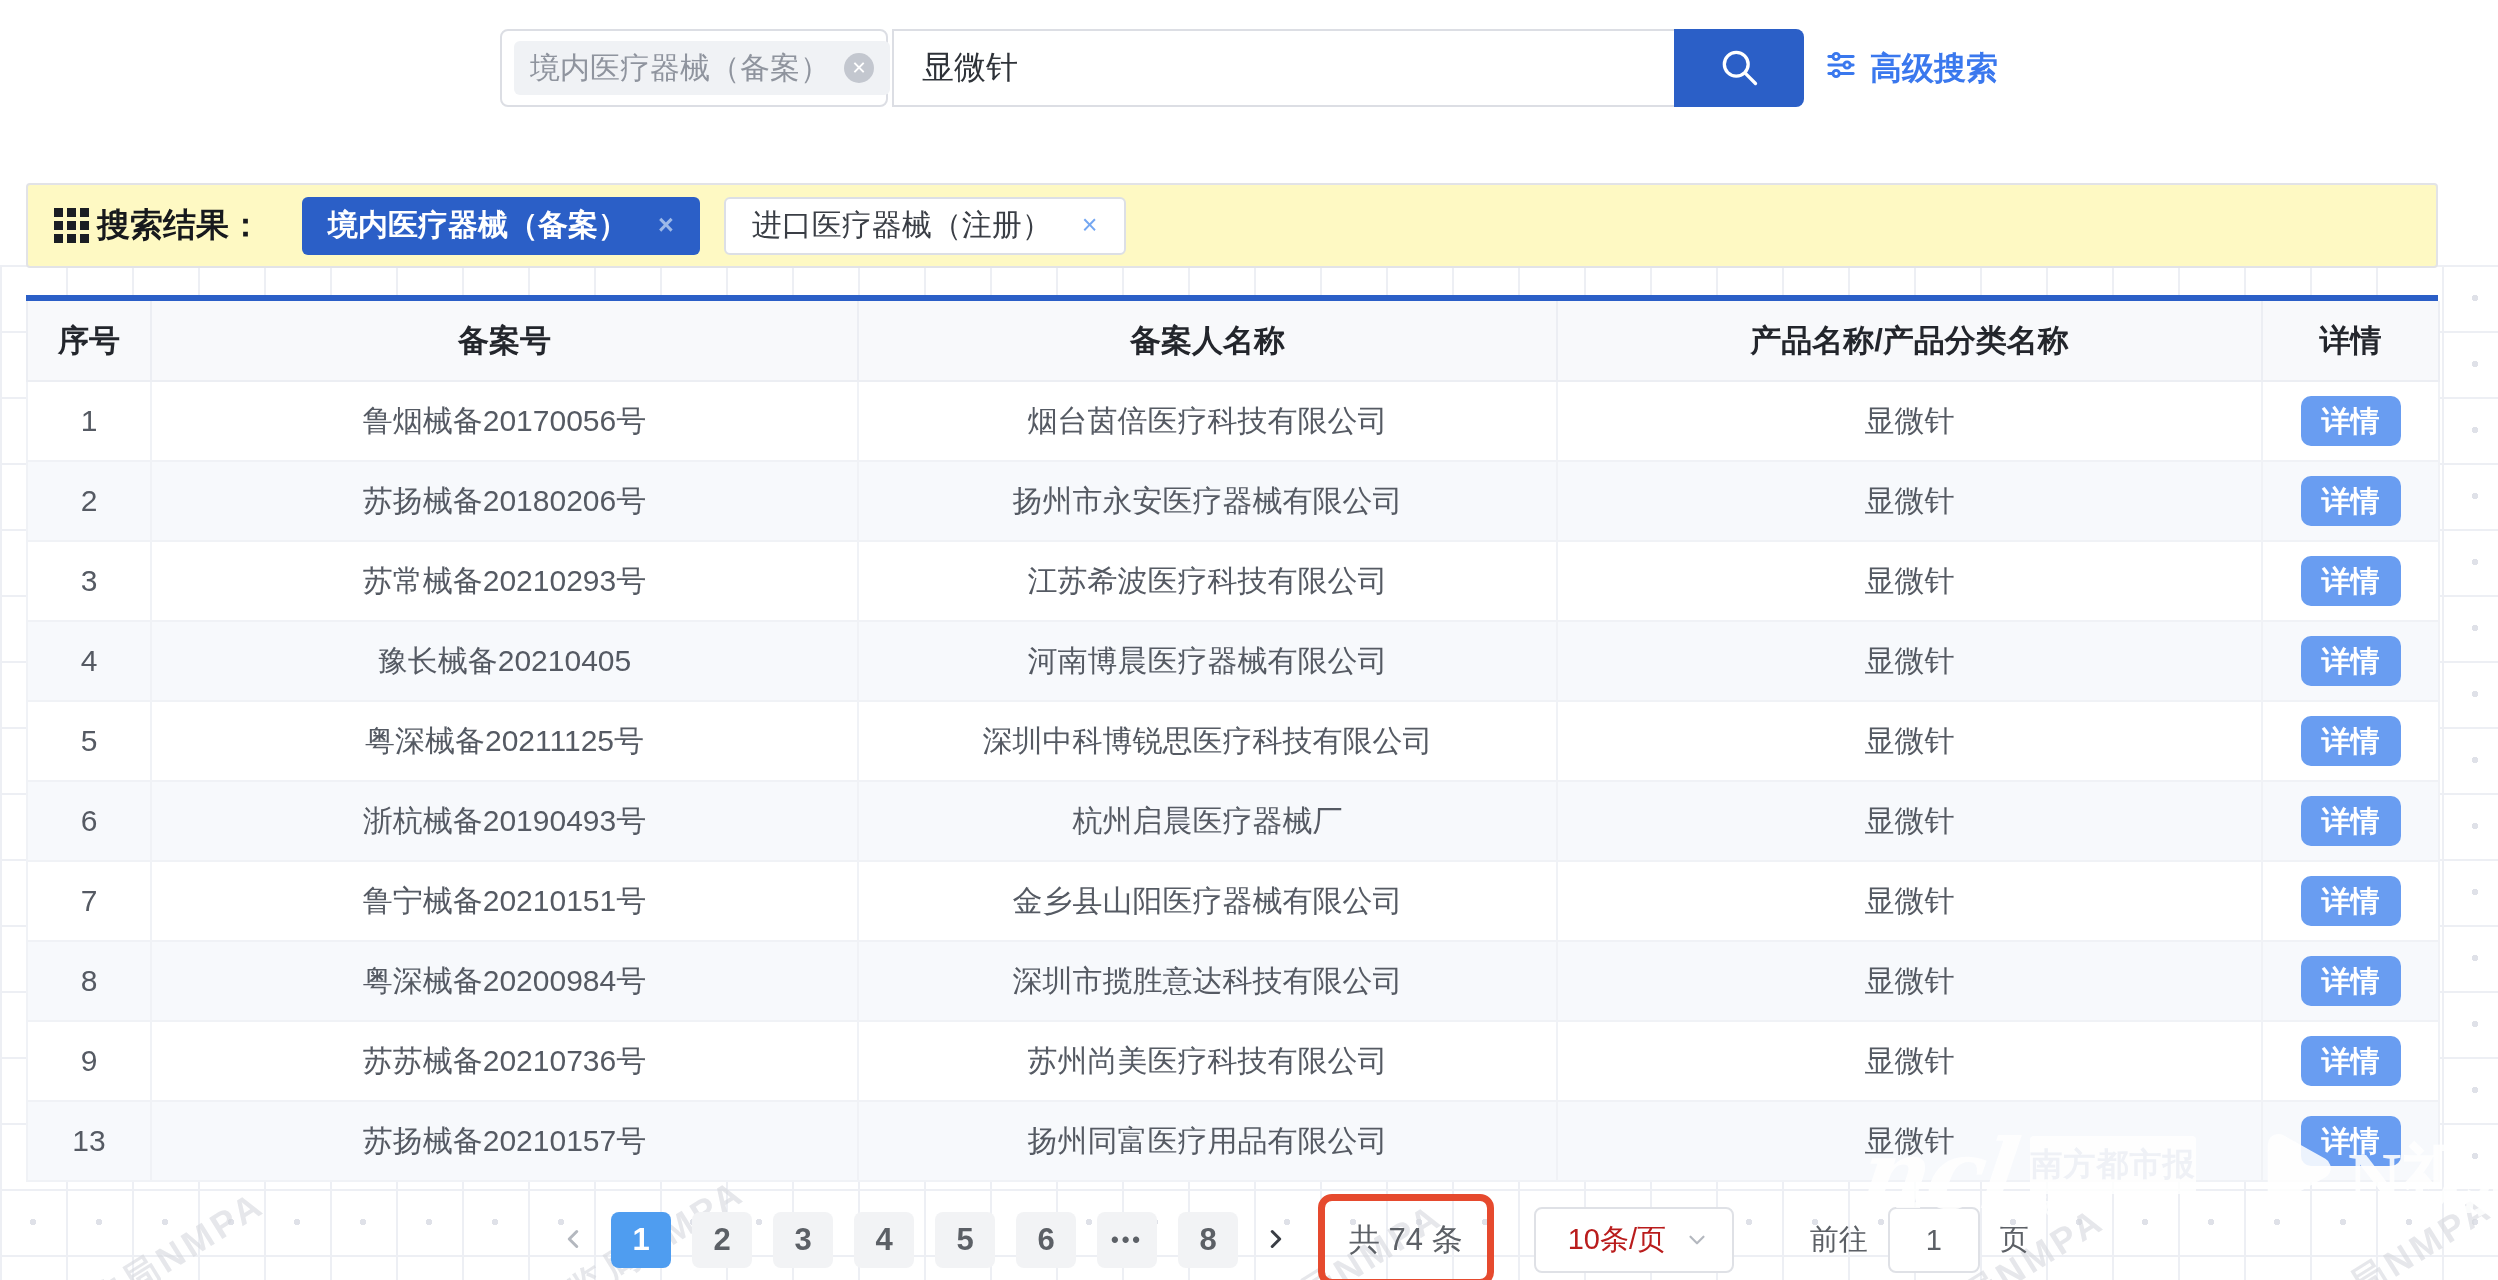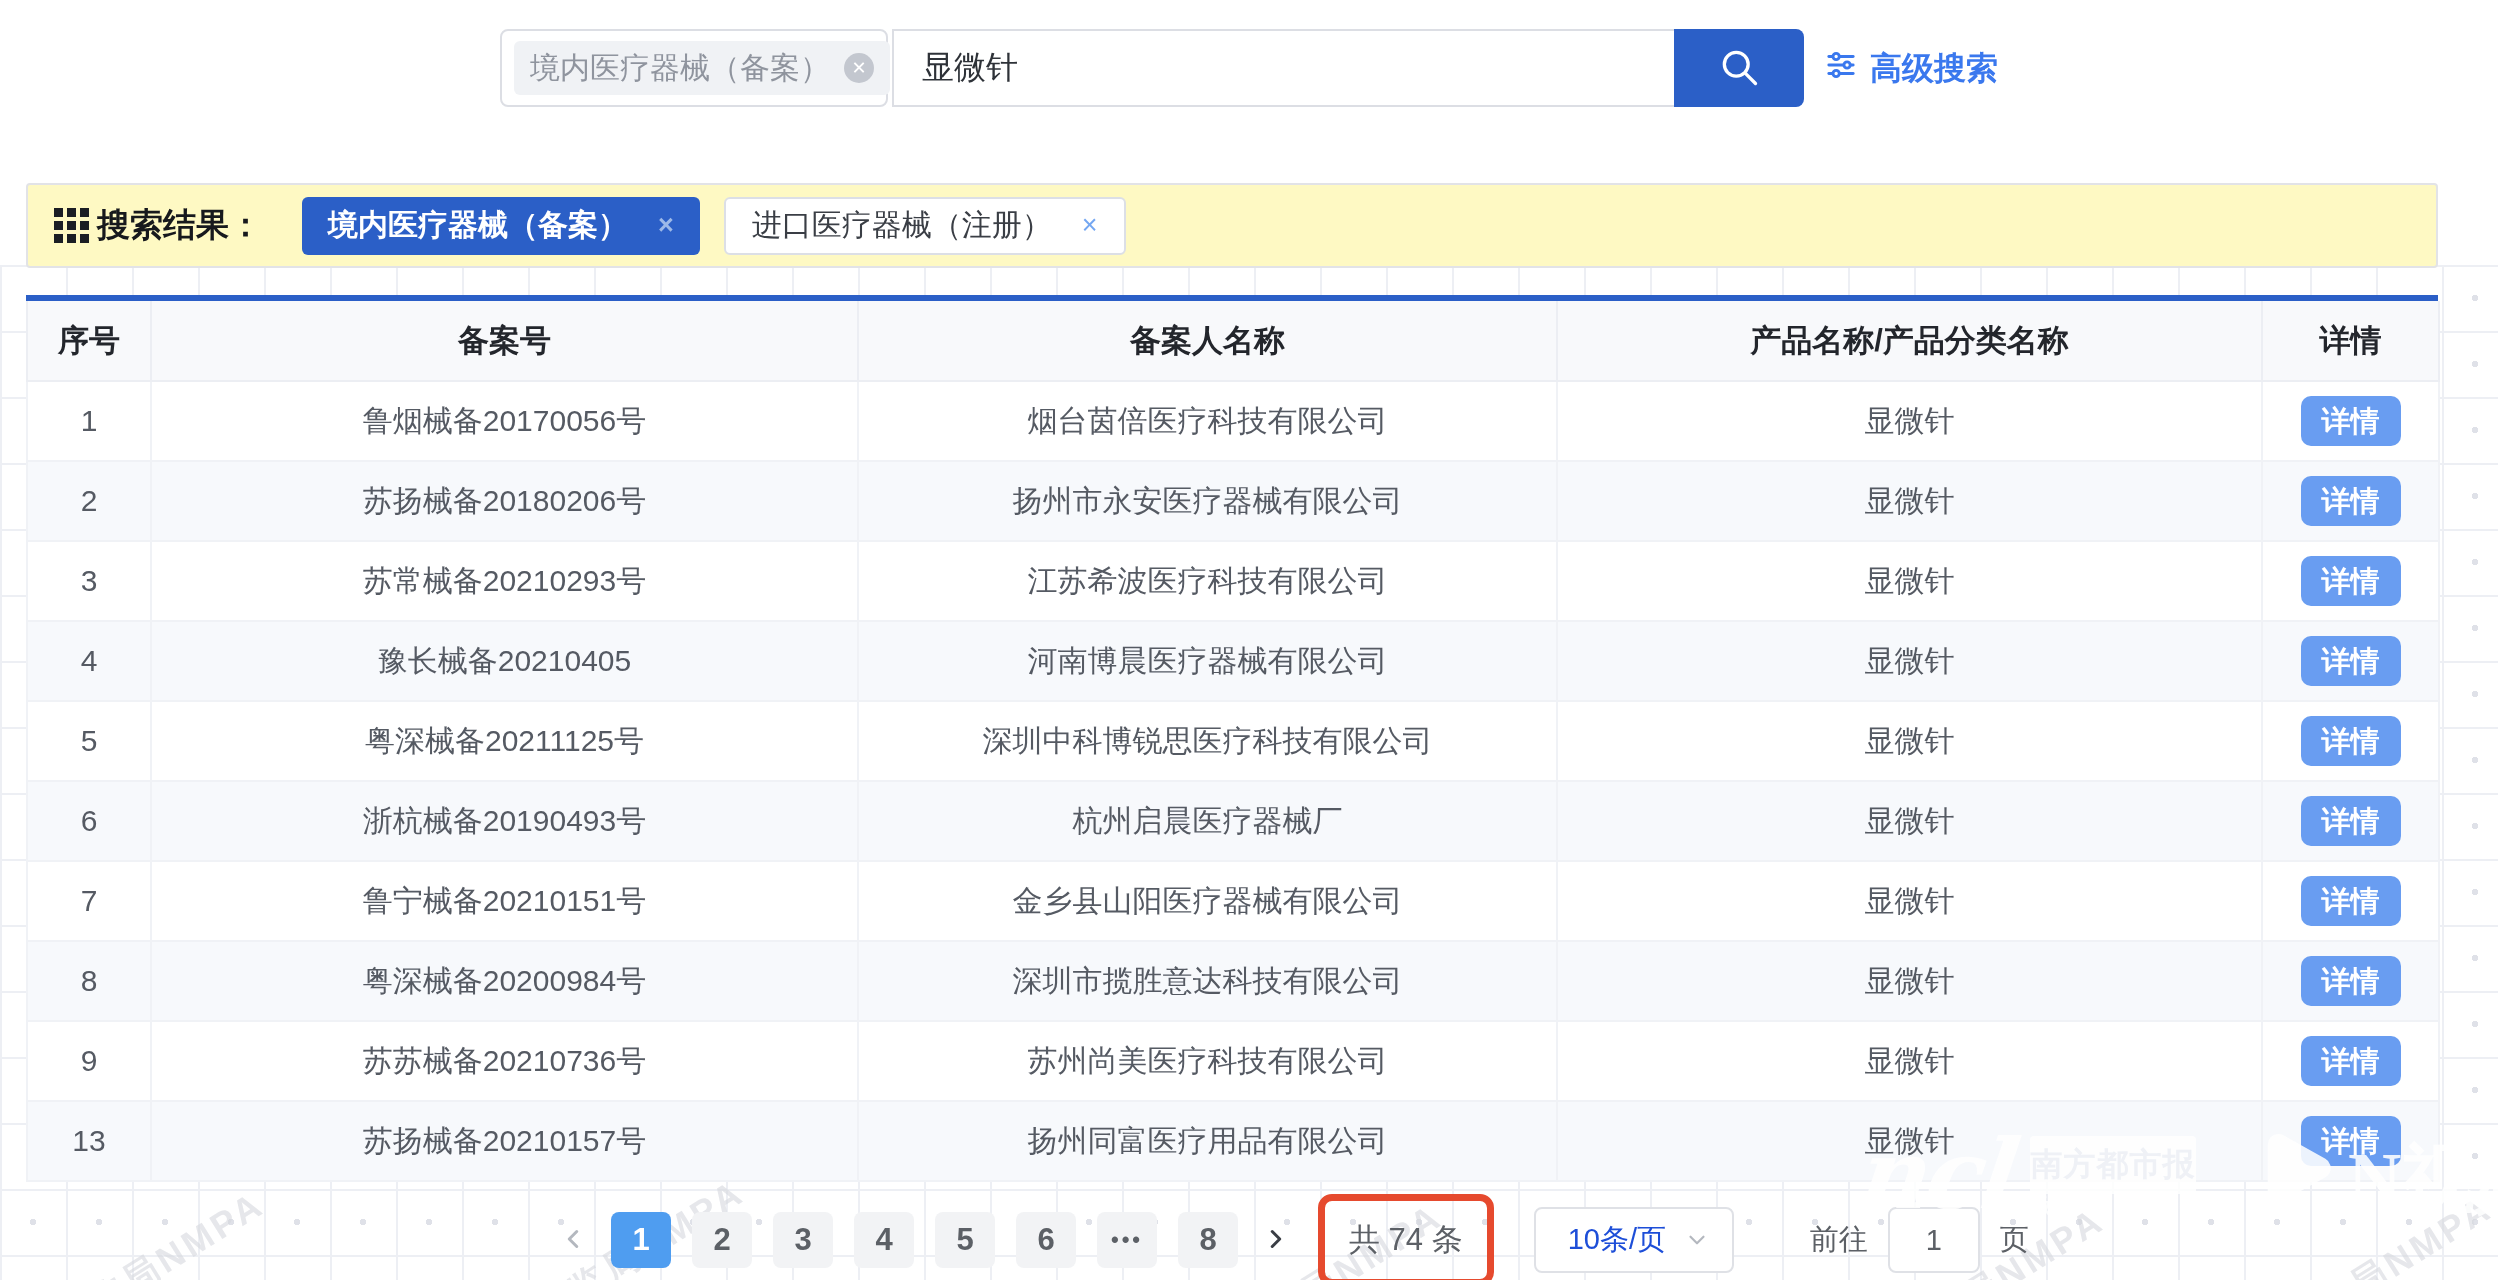--- a/index.html
+++ b/index.html
@@ -119,21 +119,21 @@
   .total-annotation {
     margin-left:14px; height:92px; padding:0 24px; display:flex; align-items:center;
     border:7px solid #e64a2e; border-radius:14px; background:transparent;
   }
   .total-label { font-size:31px; color:#5c6066; white-space:nowrap; }
   .size-select {
     margin-left:40px; width:200px; height:66px; background:#fff;
     border:2px solid #dfe1e6; border-radius:8px;
     display:flex; align-items:center; padding:0 22px 0 32px; cursor:pointer;
   }
-  .size-select span { font-size:29px; color:#1d4ed8; white-space:nowrap; }
+  .size-select span { font-size:29px; color:#b91c1c; white-space:nowrap; }
   .size-select svg { margin-left:auto; }
   .goto { margin-left:76px; display:flex; align-items:center; gap:20px; }
   .goto-text { font-size:29px; color:#5c6066; white-space:nowrap; }
   .goto-input {
     width:92px; height:66px; background:#fff; border:2px solid #dfe1e6; border-radius:8px;
     text-align:center; font-size:29px; color:#5c6066; font-family:inherit;
   }
 
   
   .brand { position:absolute; z-index:3; pointer-events:none; opacity:.88;font-family:Liberation Serif, serif; }

